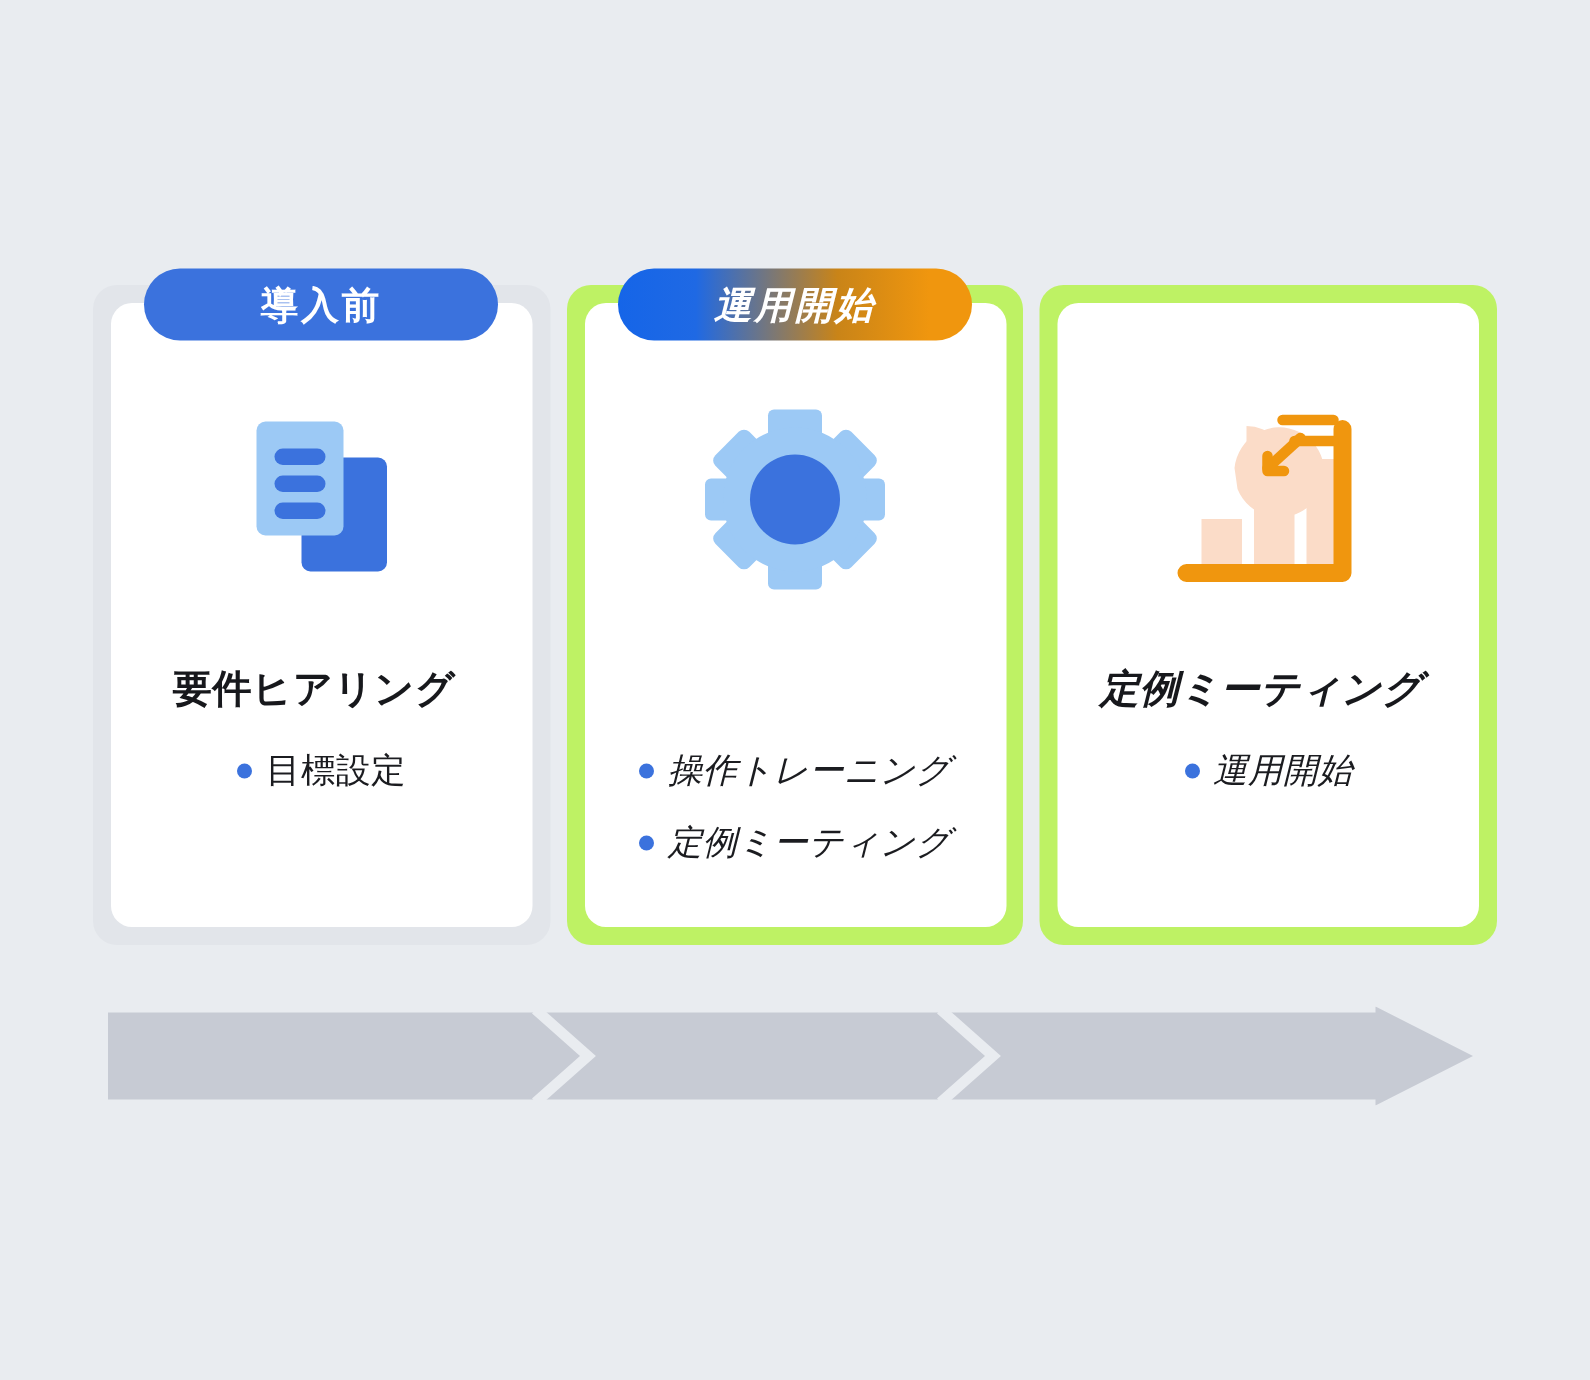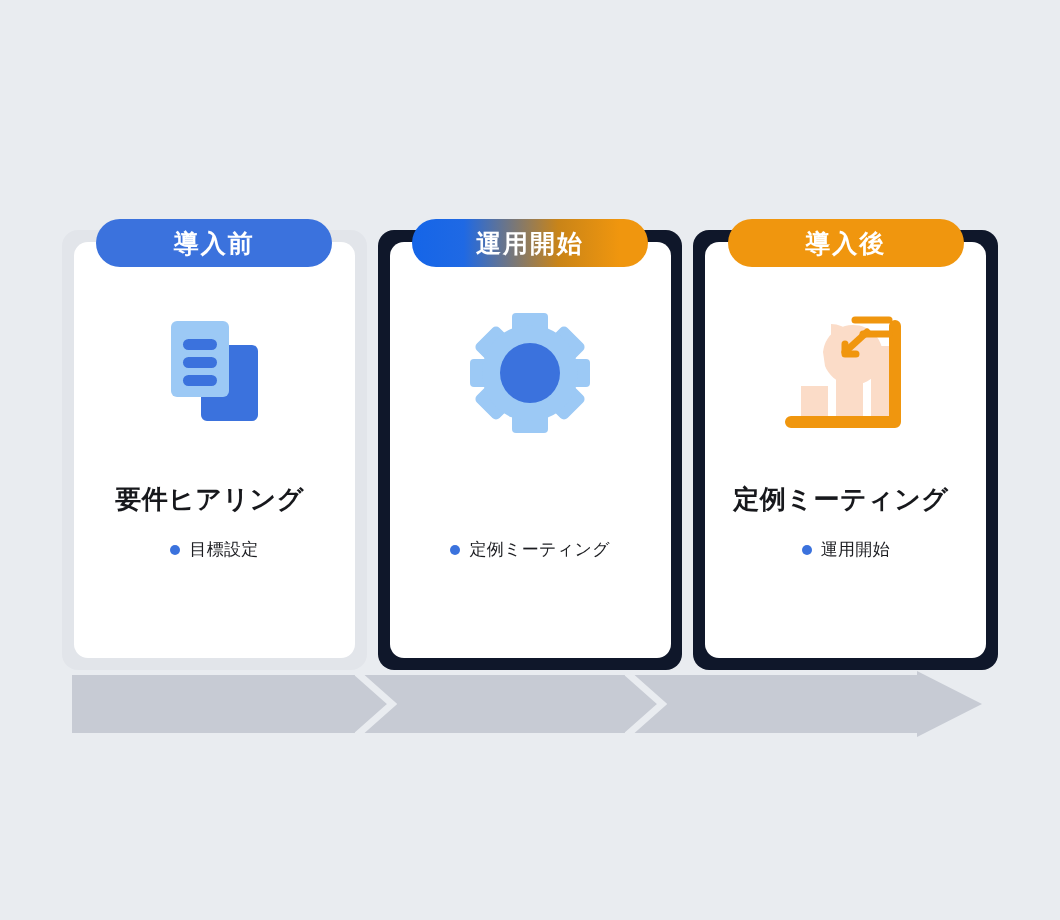--- a/index.html
+++ b/index.html
@@ -33,24 +33,23 @@
     display: flex;
     gap: 11px;
   }
 
   .card-wrap {
     position: relative;
     width: 305px;
     height: 440px;
     border-radius: 16px;
     box-sizing: border-box;
-    margin-top: 40px;
   }
   .card-wrap.tint-grey  { background: #e2e5ea; }
-  .card-wrap.tint-pink  { background: #0f172a; }
+  .card-wrap.tint-pink  { background: #bef264; font-style: italic; }
 
   .card {
     position: absolute;
     left: 12px;
     top: 12px;
     width: 281px;
     height: 416px;
     background: #ffffff;
     border-radius: 14px;
     box-sizing: border-box;
@@ -119,21 +118,21 @@
     gap: 9px;
   }
   .dot {
     width: 10px;
     height: 10px;
     border-radius: 50%;
     background: #3b72dd;
     flex: 0 0 auto;
   }
   .bullet-text {
-    font-size: 17px;
+    font-size: 23px;
     color: #1b1c20;
     letter-spacing: 0.3px;
     white-space: nowrap;
     text-align: center;
   }
 
   
   .arrow-band {
     position: absolute;
     left: 72px;
@@ -193,29 +192,32 @@
               <circle cx="64" cy="64" r="48"></circle>
             </g>
             <circle cx="64" cy="64" r="30" fill="#3b72dd"></circle>
           </svg>
         </div>
 
 
         <div class="bullets">
           <div class="bullet-row">
             <span class="dot"></span>
+            <span class="bullet-text">操作トレーニング</span>
+          </div>
+          <div class="bullet-row">
+            <span class="dot"></span>
             <span class="bullet-text">定例ミーティング</span>
           </div>
         </div>
 
       </div>
     </div>
 
     <div class="card-wrap tint-pink">
-      <div class="badge orange">導入後</div>
       <div class="card">
 
         <div class="icon-area">
           <svg width="130" height="125" viewBox="0 0 130 125">
 
             <path d="M44 56 a30 30 0 1 0 -2 -14 z" fill="#fbdcc8"></path>
             <path d="M50 14 a28 28 0 0 1 28 28 h-28 z" fill="#fbdcc8"></path>
 
             <rect x="20" y="76" width="27" height="36" fill="#fbdcc8"></rect>
             <rect x="55" y="54" width="27" height="58" fill="#fbdcc8"></rect>

